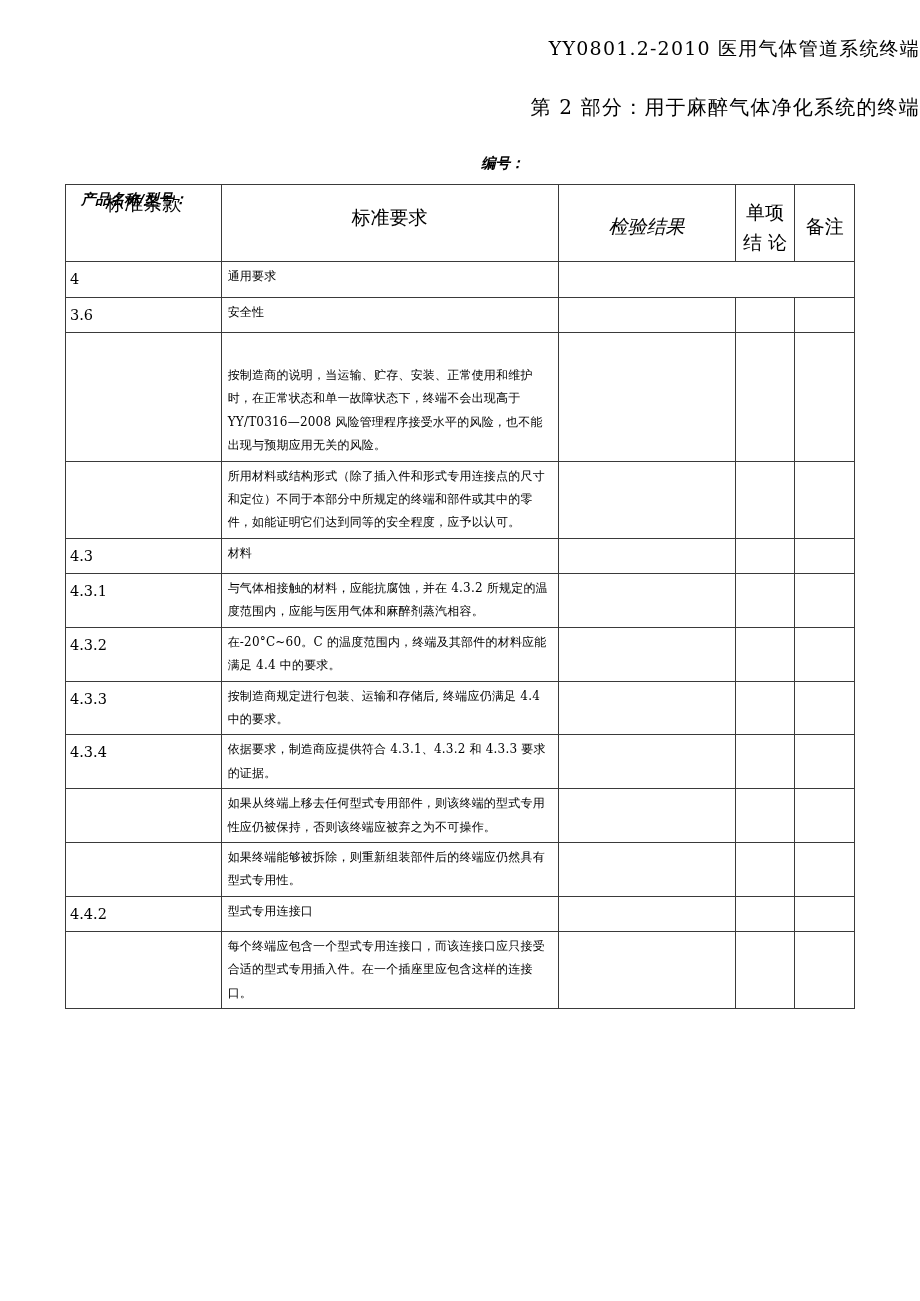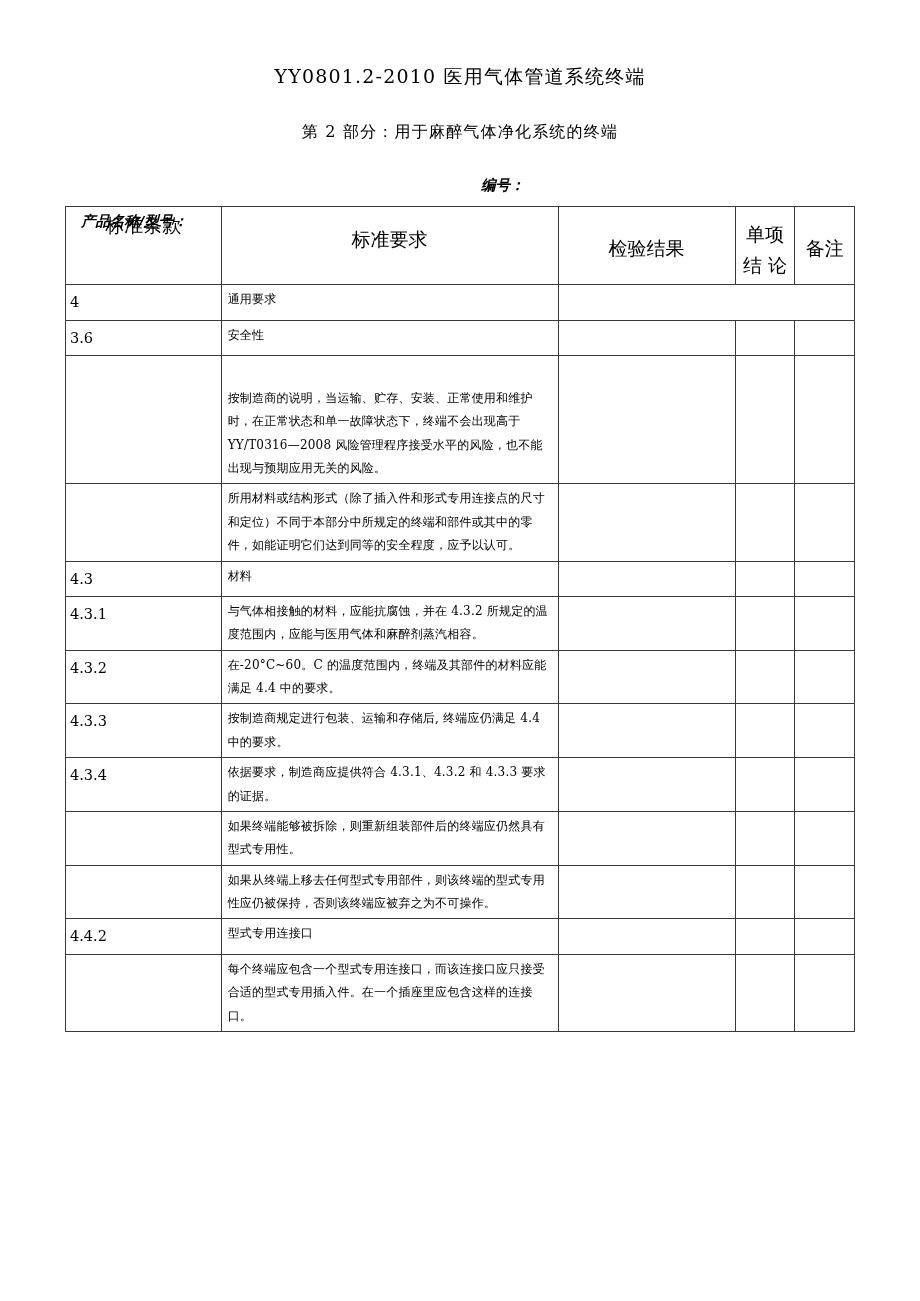--- a/index.html
+++ b/index.html
@@ -18,32 +18,32 @@
   .page {
     position: relative;
     width: 920px;
     height: 1301px;
     box-sizing: border-box;
     padding: 0;
   }
 
   
   .title-block {
-    padding-top: 64px;
-    text-align: center;
+    padding-top: 36px;
+    text-align: right;
   }
   .doc-title {
     font-size: 19px;
     letter-spacing: 1.2px;
     line-height: 1.3;
     font-weight: normal;
     margin: 0;
   }
   .doc-subtitle {
-    font-size: 16px;
+    font-size: 20px;
     letter-spacing: 1.2px;
     line-height: 1.3;
     font-weight: normal;
     margin: 0;
     padding-top: 33px;
   }
 
   
   .meta-line {
     position: relative;
@@ -116,21 +116,21 @@
     line-height: 1.55;
   }
   .hdr-clause {
     height: 62px;
     vertical-align: bottom;
   }
   .hdr-clause .hdr-cell-inner {
     padding-bottom: 9px;
   }
   .hdr-req .hdr-cell-inner { padding-top: 18px; }
-  .hdr-result .hdr-cell-inner { padding-top: 27px; }
+  .hdr-result .hdr-cell-inner { padding-top: 27px; font-style: italic; }
   .hdr-conc .hdr-cell-inner { padding-top: 12px; line-height: 1.6; }
   .hdr-note .hdr-cell-inner { padding-top: 27px; }
   .blank-lead { display: block; height: 28px; }
 </style>
 </head>
 <body>
 
 <div class="page">
 
   <div class="title-block">
@@ -319,38 +319,38 @@
           </td>
           <td>
             <div class="cell-pad">&nbsp;</div>
           </td>
         </tr>
         <tr>
           <td class="v-mid">
             <div class="cell-pad clause"></div>
           </td>
           <td>
+            <div class="cell-pad req">如果从终端上移去任何型式专用部件，则该终端的型式专用性应仍被保持，否则该终端应被弃之为不可操作。</div>
+          </td>
+          <td>
+            <div class="cell-pad">&nbsp;</div>
+          </td>
+          <td>
+            <div class="cell-pad">&nbsp;</div>
+          </td>
+          <td>
+            <div class="cell-pad">&nbsp;</div>
+          </td>
+        </tr>
+        <tr>
+          <td class="v-mid">
+            <div class="cell-pad clause"></div>
+          </td>
+          <td>
             <div class="cell-pad req">如果终端能够被拆除，则重新组装部件后的终端应仍然具有型式专用性。</div>
-          </td>
-          <td>
-            <div class="cell-pad">&nbsp;</div>
-          </td>
-          <td>
-            <div class="cell-pad">&nbsp;</div>
-          </td>
-          <td>
-            <div class="cell-pad">&nbsp;</div>
-          </td>
-        </tr>
-        <tr>
-          <td class="v-mid">
-            <div class="cell-pad clause"></div>
-          </td>
-          <td>
-            <div class="cell-pad req">如果从终端上移去任何型式专用部件，则该终端的型式专用性应仍被保持，否则该终端应被弃之为不可操作。</div>
           </td>
           <td>
             <div class="cell-pad">&nbsp;</div>
           </td>
           <td>
             <div class="cell-pad">&nbsp;</div>
           </td>
           <td>
             <div class="cell-pad">&nbsp;</div>
           </td>

